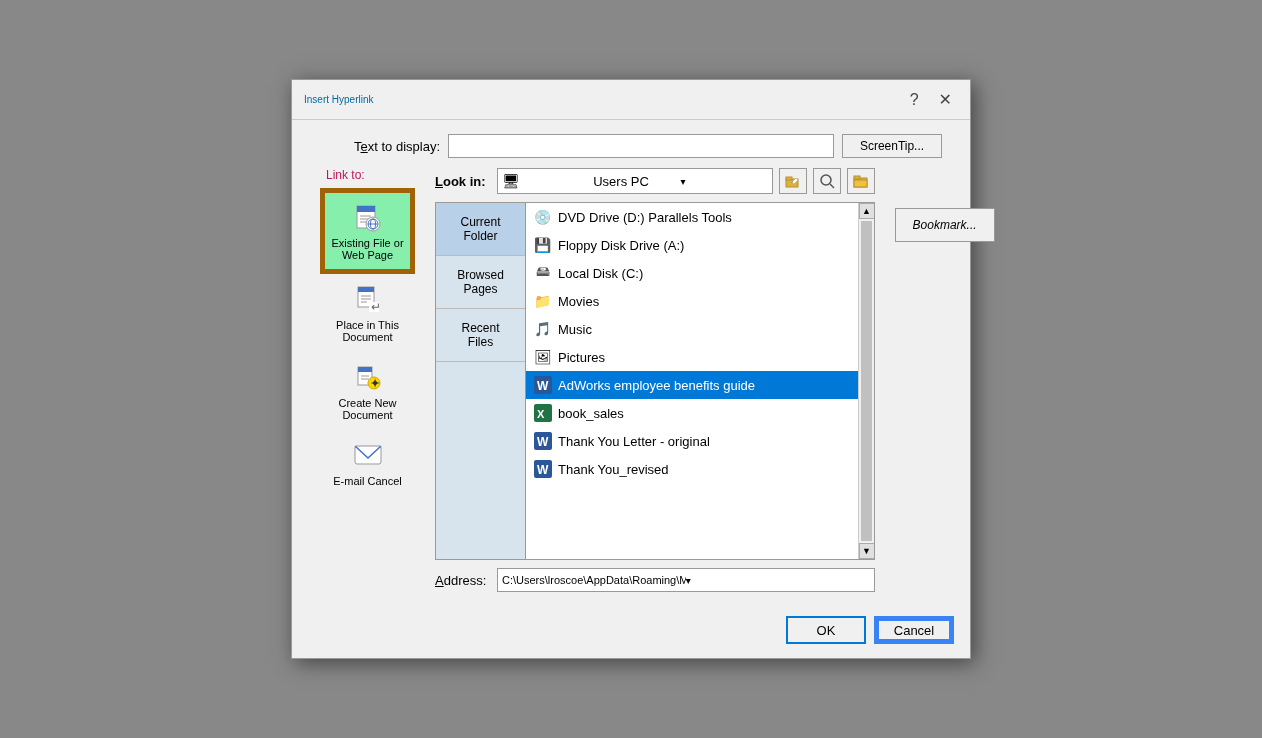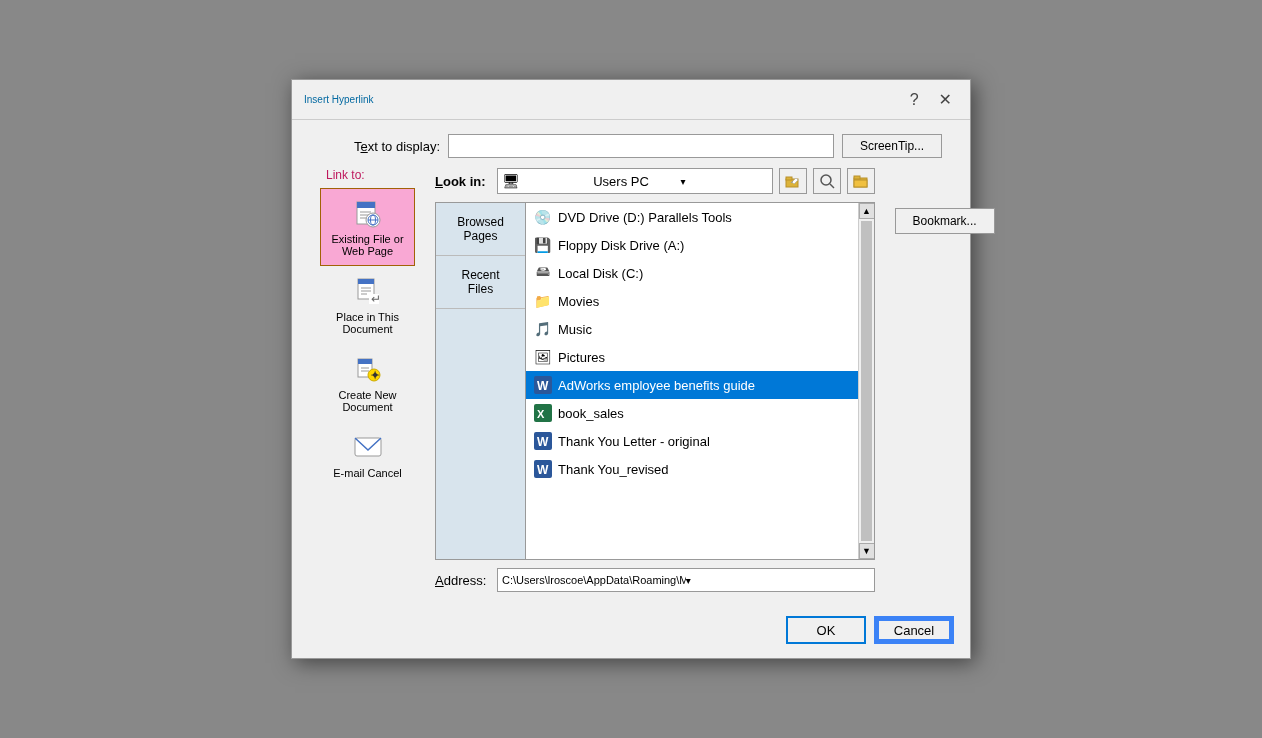--- a/index.html
+++ b/index.html
@@ -97,22 +97,22 @@
       display: flex;
       flex-direction: column;
       align-items: center;
       gap: 4px;
       cursor: pointer;
       border: 1px solid transparent;
       text-align: center;
       font-size: 12px;
     }
     .link-item.active {
-      background: #f9a8d4;
-      border: 1px solid #a16207;
+      background: #86efac;
+      border: 5px solid #a16207;
     }
     .link-icon {
       width: 32px;
       height: 32px;
       display: flex;
       align-items: center;
       justify-content: center;
     }
 
     
@@ -256,25 +256,26 @@
       border: 1px solid #999;
       background: #fff;
       display: flex;
       align-items: center;
       padding: 0 4px;
     }
     .address-combo span { flex: 1; font-size: 12px; }
     .address-combo .arrow { font-size: 10px; }
     .action-btn {
       width: 100px;
-      height: 26px;
+      height: 34px;
       background: #f0f0f0;
       border: 1px solid #999;
       cursor: pointer;
       font-size: 12px;
+      font-style: italic;
     }
 
     
     .bottom-row {
       display: flex;
       justify-content: flex-end;
       gap: 8px;
       padding: 10px 16px 14px;
     }
     .ok-btn {
@@ -446,20 +447,23 @@
               <rect x="1" y="4" width="13" height="9" fill="#dcb33a" stroke="#b8902a" stroke-width="1"></rect>
               <rect x="1" y="2" width="6" height="3" fill="#dcb33a" stroke="#b8902a" stroke-width="1"></rect>
               <rect x="1" y="6" width="13" height="7" fill="#f0c040" stroke="#b8902a" stroke-width="1"></rect>
             </svg>
           </button>
         </div>
 
         <div class="file-list-container">
 
           <div class="category-panel">
+            <div class="category-item active">
+              <span>Current<br>Folder</span>
+            </div>
             <div class="category-item">
               <span>Browsed<br>Pages</span>
             </div>
             <div class="category-item">
               <span>Recent<br>Files</span>
             </div>
           </div>
 
           <div class="files-panel">
             <div class="file-item">

